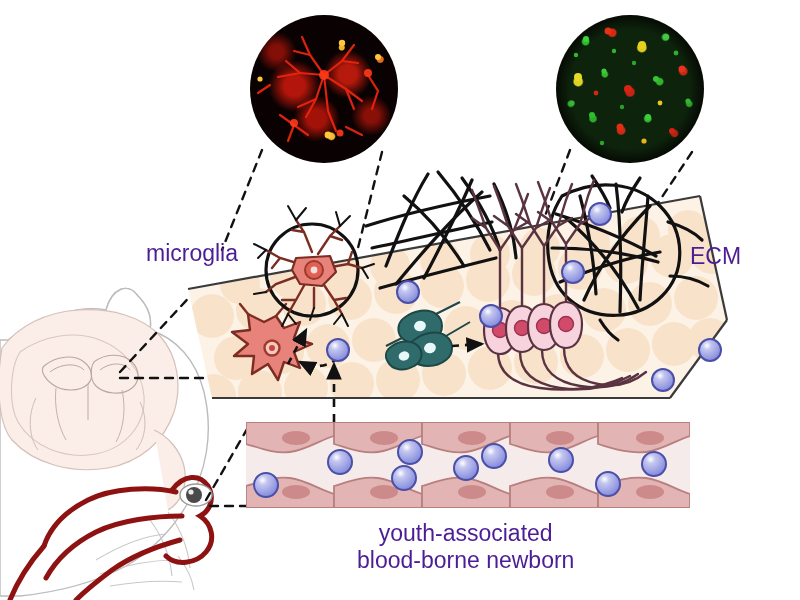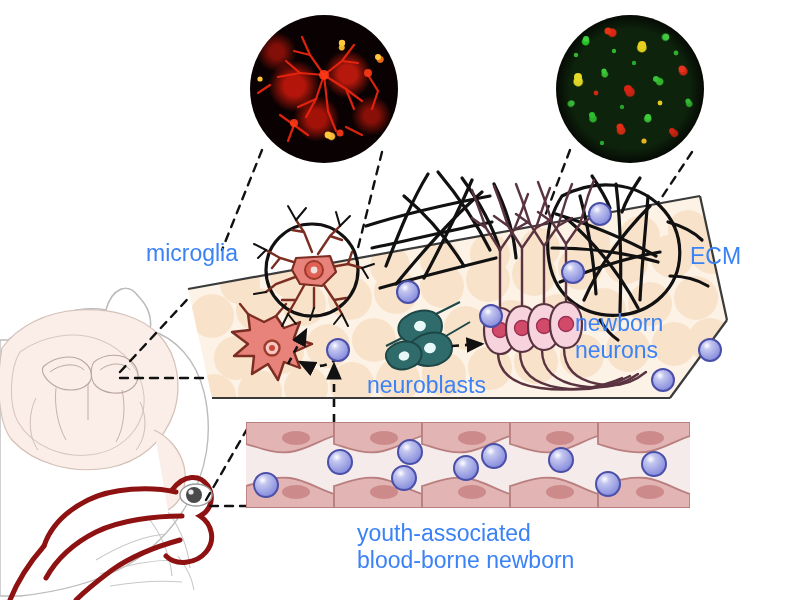--- a/index.html
+++ b/index.html
@@ -19,29 +19,29 @@
     position: absolute;
     left: 0;
     top: 0;
     width: 800px;
     height: 600px;
   }
   .lbl {
     position: absolute;
     font-family: "Liberation Sans", sans-serif;
     font-size: 23px;
-    color: #3b82f6;
+    color: #4c1d95;
     white-space: nowrap;
     line-height: 1.18;
   }
   #label-microglia { left: 146px; top: 240px; }
   #label-ecm { left: 690px; top: 243px; }
   #label-newborn { left: 575px; top: 310px; text-align: left; }
   #label-neuroblasts { left: 367px; top: 372px; }
-  #label-youth { left: 357px; top: 520px; }
+  #label-youth { left: 357px; top: 520px; text-align: center; }
   .inset-img {
     position: absolute;
     border-radius: 50%;
     overflow: hidden;
   }
   #inset-microglia-photo {
     left: 250px; top: 15px; width: 148px; height: 148px;
     background:
       radial-gradient(circle at 62% 22%, rgba(255,190,40,0.95) 0 2.5px, rgba(0,0,0,0) 3.5px),
       radial-gradient(circle at 88% 30%, rgba(255,120,30,0.9) 0 3px, rgba(0,0,0,0) 4px),
@@ -468,23 +468,18 @@
         <circle cx="608" cy="484" r="12" fill="url(#grad-sphere)"></circle>
         <circle cx="654" cy="464" r="12" fill="url(#grad-sphere)"></circle>
       </g>
     </g>
 
     <path d="M 334 422 L 334 364" stroke="#111111" stroke-width="2.6" fill="none" stroke-dasharray="8 7" marker-end="url(#arrowdash)"></path>
   </svg>
 
   <div class="lbl" id="label-microglia">microglia</div>
   <div class="lbl" id="label-ecm">ECM</div>
-  <div class="lbl" id="label-newborn">
-    <div>newborn</div>
-    <div>neurons</div>
-  </div>
-  <div class="lbl" id="label-neuroblasts">neuroblasts</div>
   <div class="lbl" id="label-youth">
     <div>youth-associated</div>
     <div>blood-borne newborn</div>
   </div>
 
 </div>
 
 </body></html>

